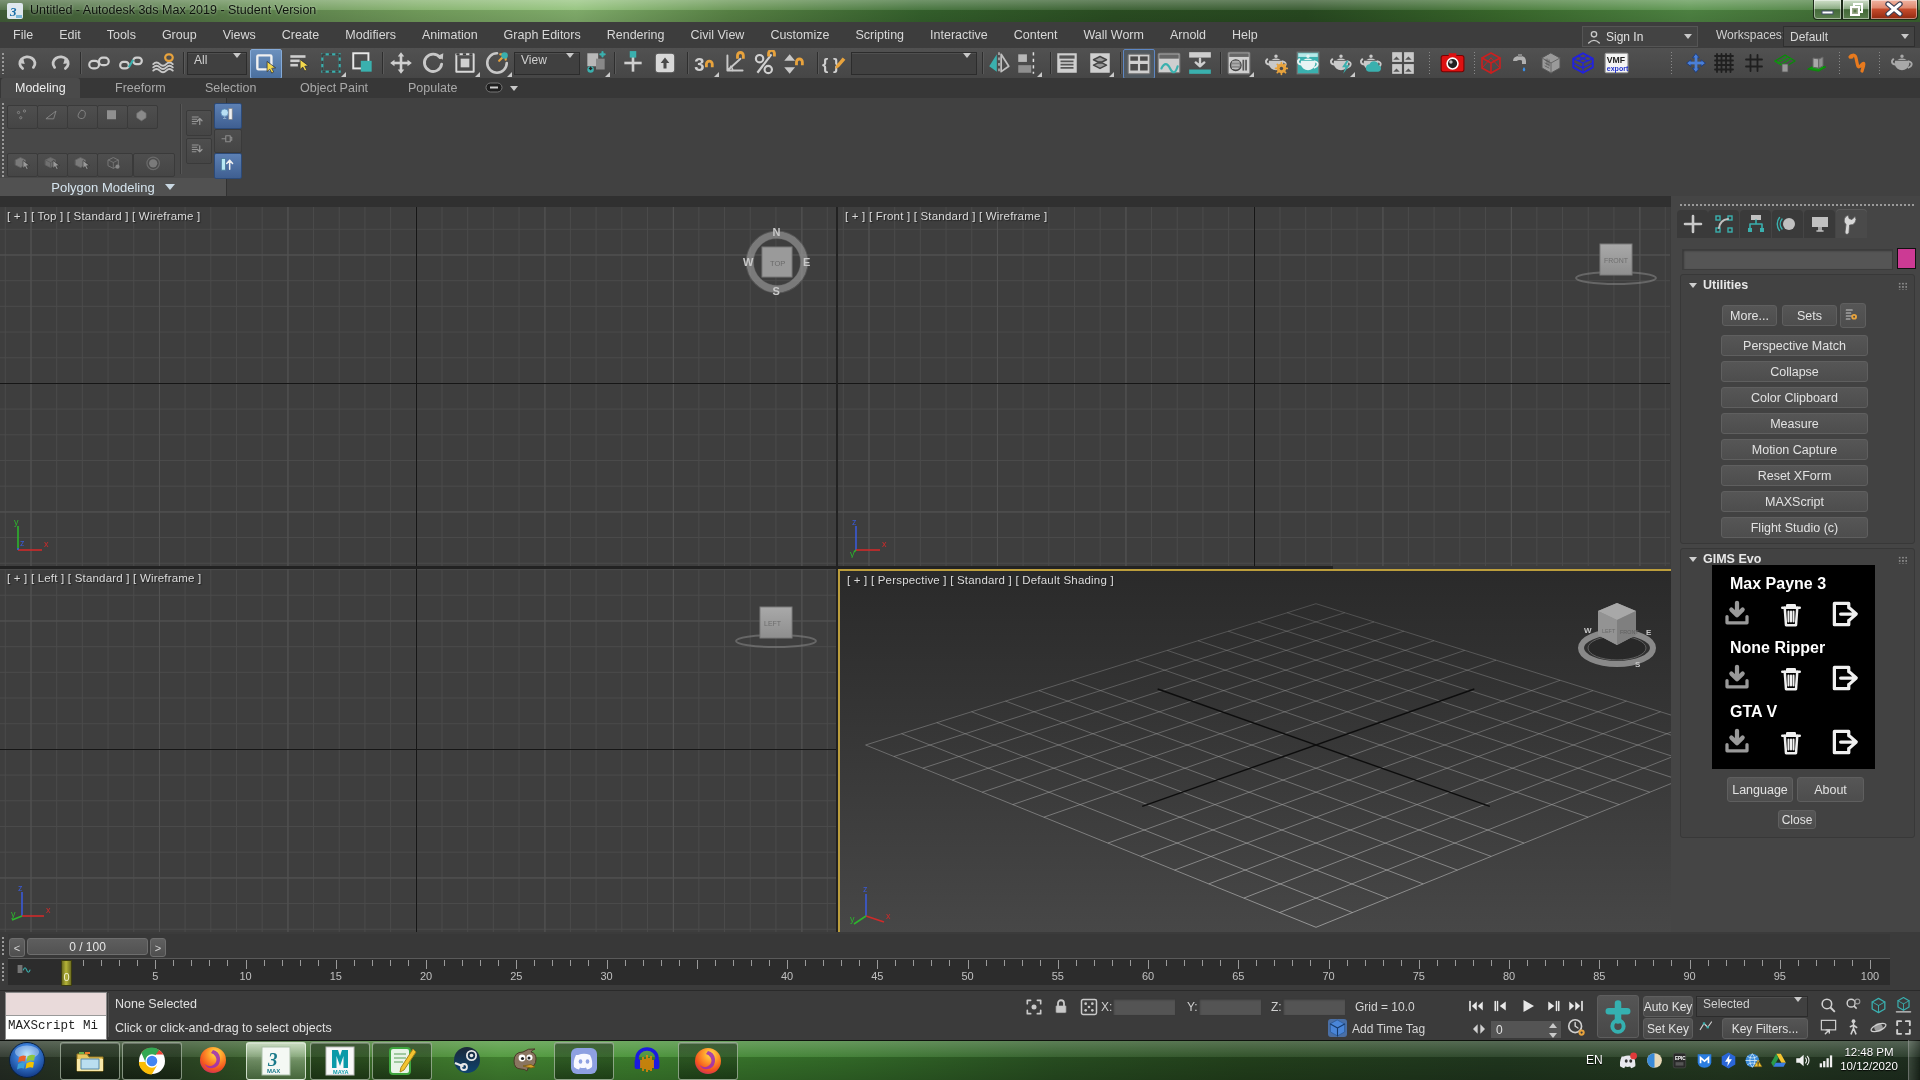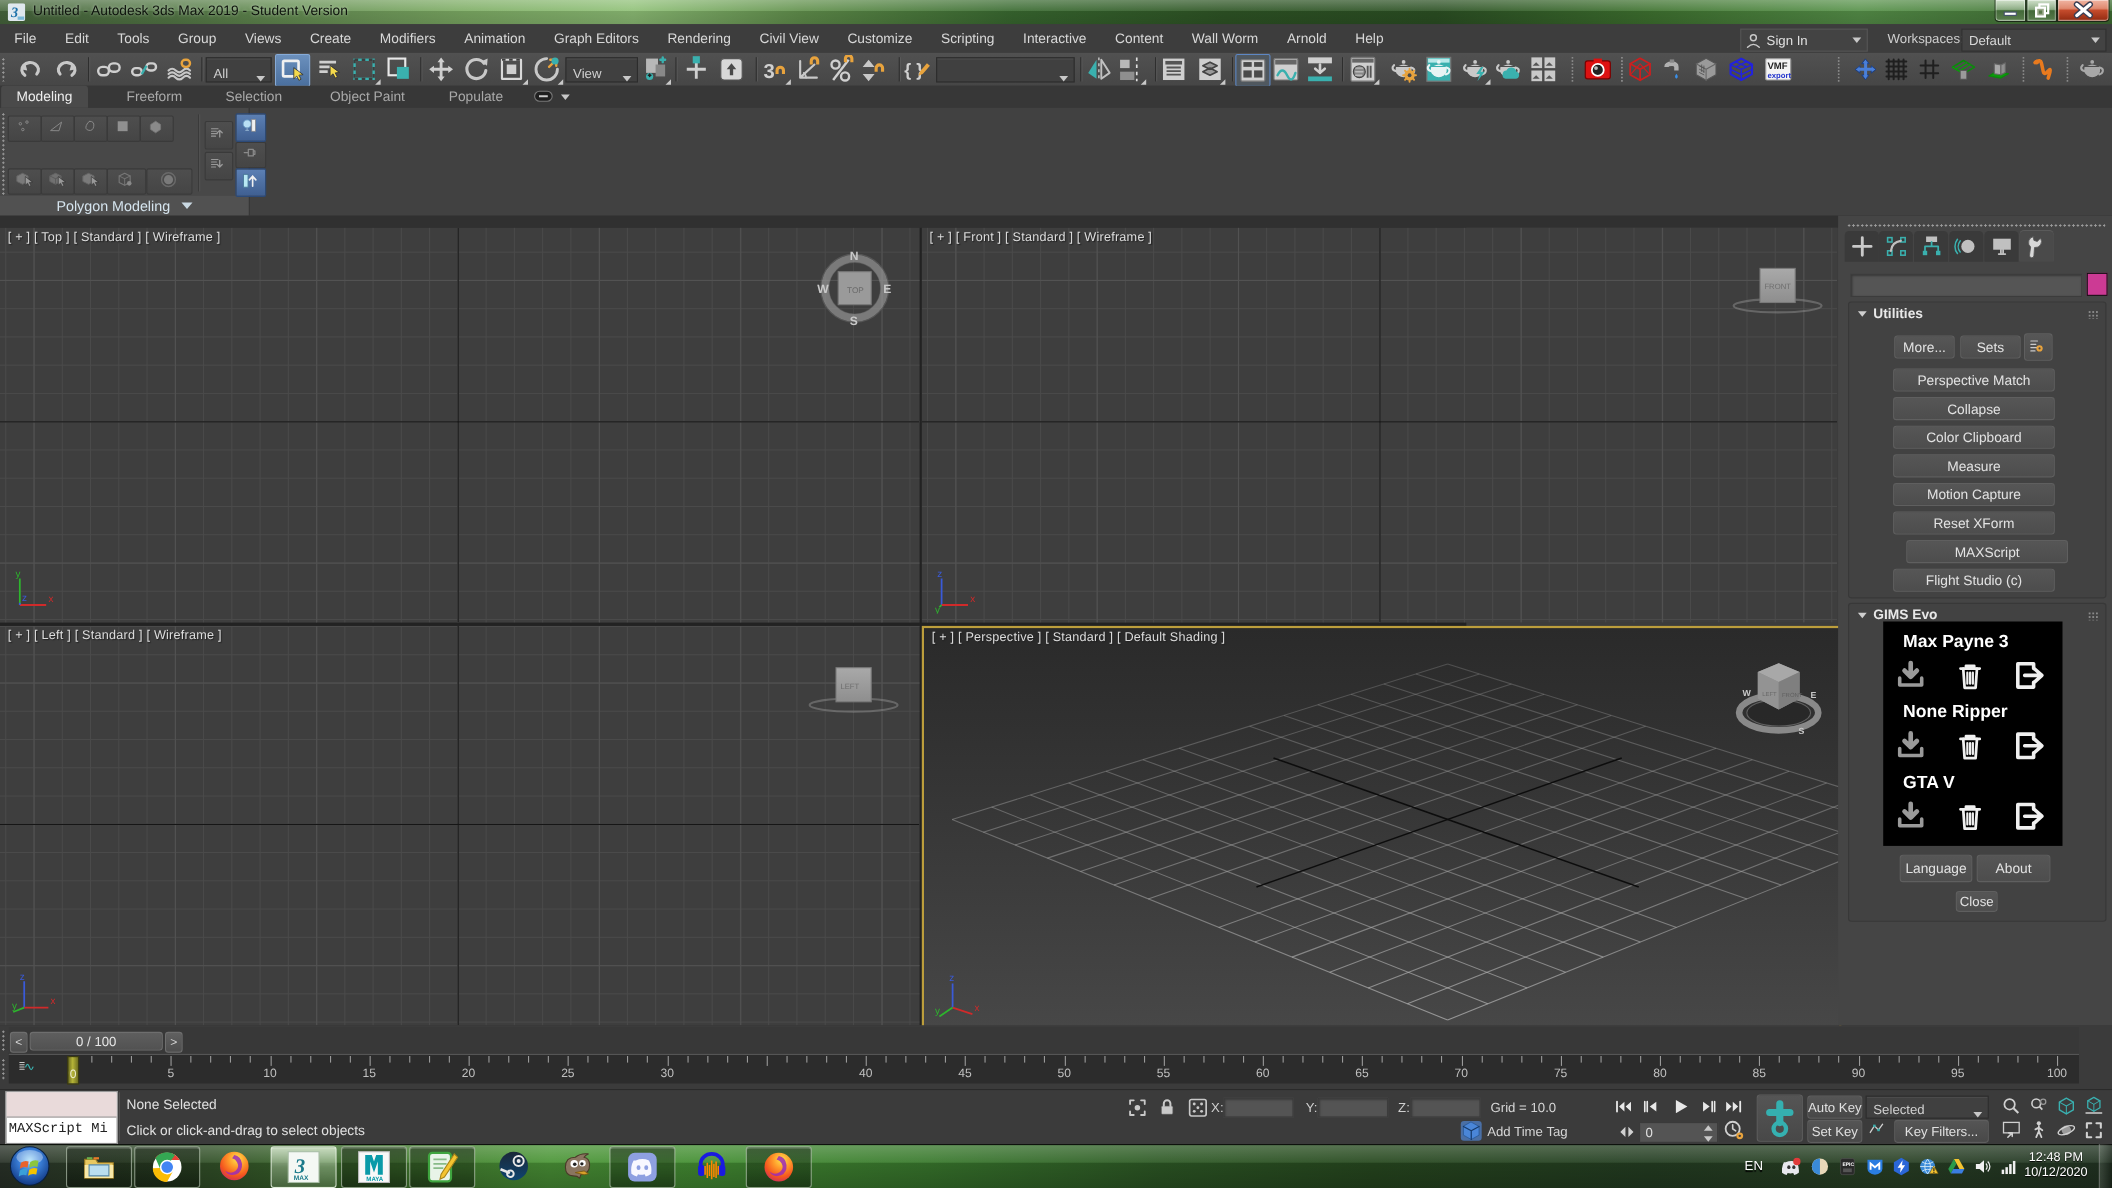--- a/index.html
+++ b/index.html
@@ -29,21 +29,21 @@
 #ws-value{font-size:12px;color:#d8d8d8;margin-left:6px;flex:1;}
 .caret{width:0;height:0;border-left:4px solid transparent;border-right:4px solid transparent;border-top:5px solid #c8c8c8;margin-right:5px;}
 
 #toolbar{left:0;top:48px;width:1920px;height:30px;background:linear-gradient(180deg,#515151,#464646);border-bottom:1px solid #383838;}
 .tbtn{position:absolute;top:1px;height:28px;display:flex;align-items:center;justify-content:center;}
 .tbtn.active{background:linear-gradient(180deg,#6b90bd,#4a6f9e);border:1px solid #86abd8;border-radius:2px;}
 .tbtn.activeframe{border:1px solid #5d87c4;border-radius:2px;background:#50585f;}
 .fly::after{content:'';position:absolute;right:0;bottom:0;width:0;height:0;border-left:5px solid transparent;border-bottom:5px solid #c9c9c9;}
 .tsep{position:absolute;top:4px;width:1px;height:22px;background:#2e2e2e;box-shadow:1px 0 0 #5a5a5a;}
 .tdotsep{position:absolute;top:3px;width:3px;height:24px;background-image:radial-gradient(circle,#8a8a8a 34%,transparent 38%);background-size:3px 3px;}
-.tdd{position:absolute;top:4px;height:21px;background:#404040;border:1px solid #2c2c2c;box-shadow:inset 0 1px 0 rgba(255,255,255,.08);display:flex;align-items:flex-end;}
+.tdd{position:absolute;top:4px;height:21px;background:#404040;border:1px solid #2c2c2c;box-shadow:inset 0 1px 0 rgba(255,255,255,.08);display:flex;align-items:flex-start;}
 .tdd .val{font-size:12px;color:#d0d0d0;margin-left:6px;flex:1;}
 .grip-v{background-image:radial-gradient(circle,#9a9a9a 30%,transparent 36%);background-size:4px 4px;width:4px;}
 .grip-h{background-image:radial-gradient(circle,#9a9a9a 30%,transparent 36%);background-size:4px 4px;height:4px;}
 
 #ribbon-tabs{left:0;top:78px;width:1920px;height:20px;background:#373737;}
 .rtab{position:absolute;top:0;height:20px;line-height:20px;padding:0 14px;font-size:12.5px;color:#a9a9a9;}
 .rtab.active{background:#4a4a4a;color:#eeeeee;border-radius:3px 3px 0 0;}
 #ribbon-panelrow{left:0;top:98px;width:1920px;height:98px;background:#414141;}
 #poly-panel{left:8px;top:0;width:226px;height:98px;background:#484848;border-right:1px solid #323232;}
 .rbtn{position:absolute;background:linear-gradient(180deg,#4e4e4e,#454545);border:1px solid #3a3a3a;border-radius:2px;display:flex;align-items:center;justify-content:center;}
@@ -1014,21 +1014,21 @@
             <circle cx="13.5" cy="13" r="3.8" fill="#e8a33d" stroke="none" stroke-width="0"></circle>
             <circle cx="13.5" cy="13" r="1.3" fill="#4a4a4a" stroke="none" stroke-width="0"></circle>
           </svg>
         </div>
         <div class="cbtn" style="left: 40px; top: 60px; width: 145px; height: 19px;">Perspective Match</div>
         <div class="cbtn" style="left: 40px; top: 86px; width: 145px; height: 19px;">Collapse</div>
         <div class="cbtn" style="left: 40px; top: 112px; width: 145px; height: 19px;">Color Clipboard</div>
         <div class="cbtn" style="left: 40px; top: 138px; width: 145px; height: 19px;">Measure</div>
         <div class="cbtn" style="left: 40px; top: 164px; width: 145px; height: 19px;">Motion Capture</div>
         <div class="cbtn" style="left: 40px; top: 190px; width: 145px; height: 19px;">Reset XForm</div>
-        <div class="cbtn" style="left: 52px; top: 216px; width: 145px; height: 19px; text-align: center;">MAXScript</div>
+        <div class="cbtn" style="left: 40px; top: 216px; width: 145px; height: 19px; text-align: center;">MAXScript</div>
         <div class="cbtn" style="left: 40px; top: 242px; width: 145px; height: 19px;">Flight Studio (c)</div>
       </div>
       <div class="rollout" style="top: 352px; height: 288px;">
         <div class="rollout-head">
           <span class="rollout-arrow"></span>
           <span class="rollout-title">GIMS Evo</span>
         </div>
         <span class="rollout-grip"></span>
         <div id="gims-box">
           <div class="gims-title" style="top: 10px;">Max Payne 3</div>

